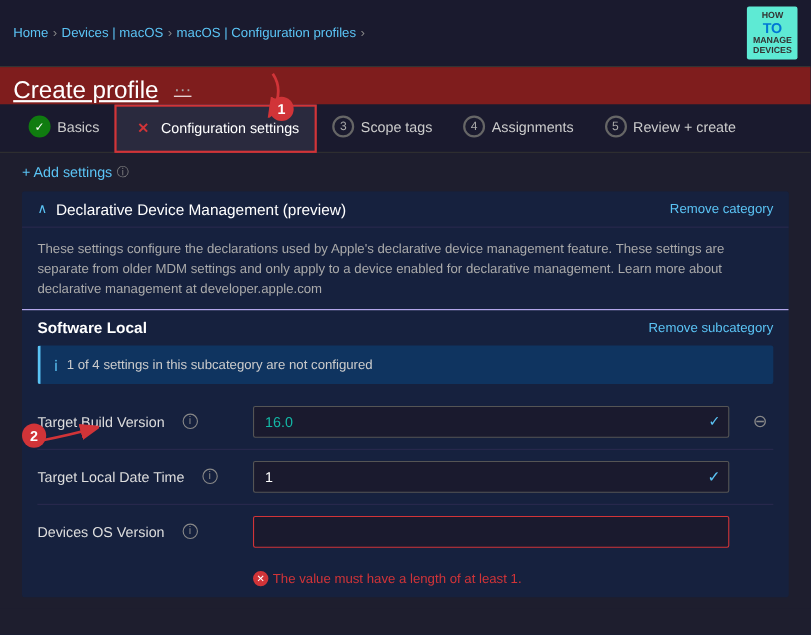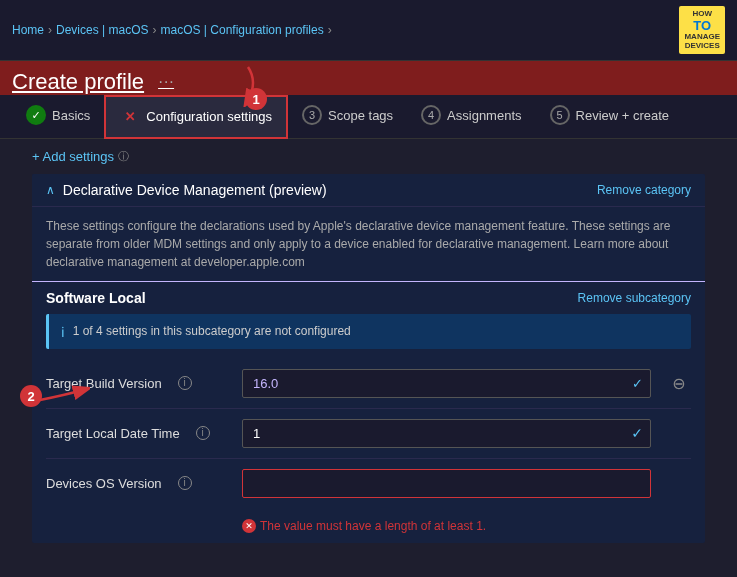--- a/index.html
+++ b/index.html
@@ -23,21 +23,21 @@
     .breadcrumb {
       display: flex;
       align-items: center;
       gap: 4px;
       font-size: 12px;
       color: #5bc4f5;
     }
     .breadcrumb span { color: #888; }
     .breadcrumb a { color: #5bc4f5; text-decoration: none; }
     .logo-box {
-      background: #fde047;
+      background: #5eead4;
       padding: 3px 5px;
       display: flex;
       align-items: center;
       border-radius: 2px;
     }
     .logo-text {
       font-size: 9px;
       font-weight: bold;
       color: #000;
       line-height: 1.2;
@@ -106,21 +106,21 @@
       background: #107c10;
       border-color: #107c10;
       color: #fff;
     }
     .step-circle.error {
       background: transparent;
       border-color: transparent;
     }
     .content-area {
       background: #1e1e2e;
-      padding: 10px 32px;
+      padding: 10px 20px;
       flex: 1;
     }
     .add-settings-link {
       color: #5bc4f5;
       font-size: 13px;
       display: flex;
       align-items: center;
       gap: 4px;
       cursor: pointer;
       margin-bottom: 10px;
@@ -280,21 +280,21 @@
       z-index: 10;
     }
     .select-wrapper {
       position: relative;
       flex: 1;
     }
     .select-wrapper select {
       width: 100%;
       background: #1a1a2e;
       border: 1px solid #555;
-      color: #c4b5fd;
+      color: #14b8a6;
       padding: 6px 30px 6px 10px;
       font-size: 13px;
       border-radius: 2px;
       appearance: none;
       cursor: pointer;
     }
     .select-arrow {
       position: absolute;
       right: 8px;
       top: 50%;

